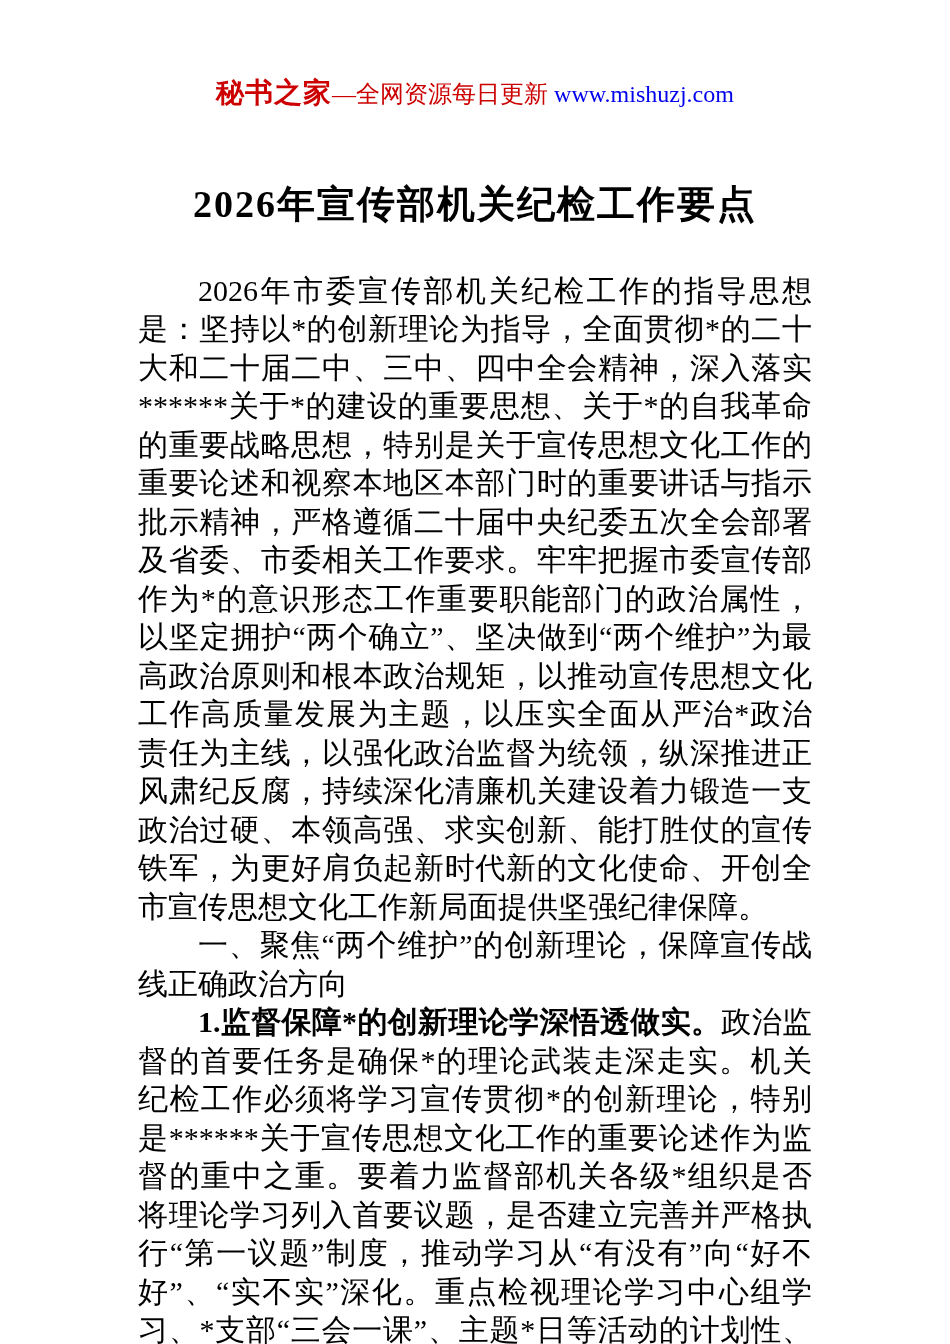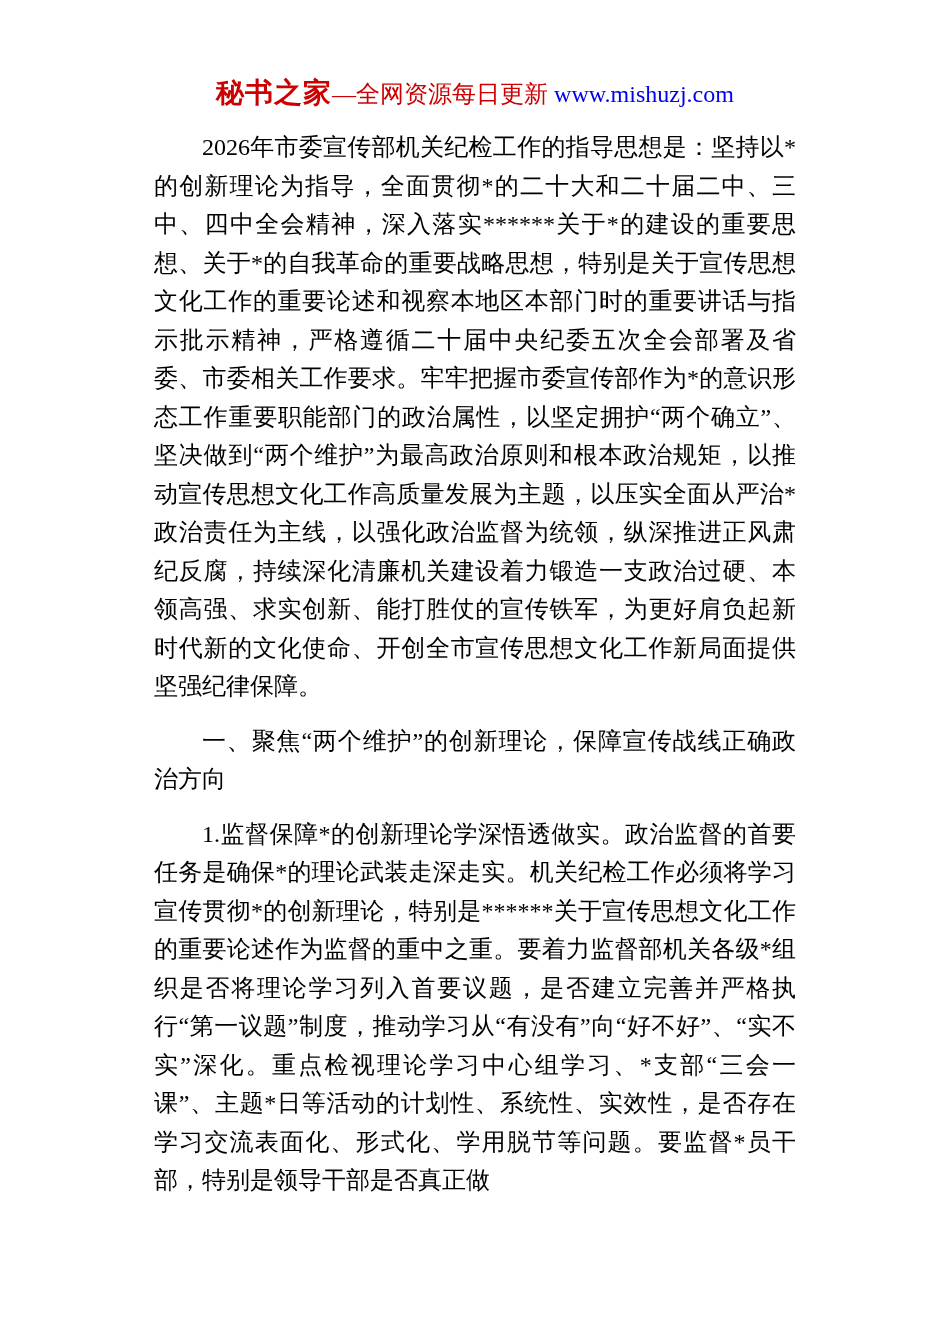--- a/index.html
+++ b/index.html
@@ -40,41 +40,42 @@
   }
   h1.doc-title {
     text-align: center;
     font-size: 38px;
     font-weight: bold;
     letter-spacing: 2px;
     margin: 70px 0 44px 0;
     line-height: 1.2;
   }
   .doc-body p {
-    font-size: 24px;
+    font-size: 30px;
     line-height: 38.5px;
     text-align: justify;
     text-justify: inter-ideograph;
     text-indent: 2em;
-    margin: 16px;
+    margin: 0;
     word-break: break-all;
   }
   .doc-body .lead-bold {
-    font-weight: normal;
+    font-weight: bold;
   }
 </style>
 </head>
 <body>
 
 <div class="page">
 
   <div class="doc-header">
     <span class="site-name">秘书之家</span><span class="tagline">—全网资源每日更新 </span><span class="url">www.mishuzj.com</span>
   </div>
 
+  <h1 class="doc-title">2026年宣传部机关纪检工作要点</h1>
 
   <div class="doc-body">
     <p>2026年市委宣传部机关纪检工作的指导思想是：坚持以*的创新理论为指导，全面贯彻*的二十大和二十届二中、三中、四中全会精神，深入落实******关于*的建设的重要思想、关于*的自我革命的重要战略思想，特别是关于宣传思想文化工作的重要论述和视察本地区本部门时的重要讲话与指示批示精神，严格遵循二十届中央纪委五次全会部署及省委、市委相关工作要求。牢牢把握市委宣传部作为*的意识形态工作重要职能部门的政治属性，以坚定拥护“两个确立”、坚决做到“两个维护”为最高政治原则和根本政治规矩，以推动宣传思想文化工作高质量发展为主题，以压实全面从严治*政治责任为主线，以强化政治监督为统领，纵深推进正风肃纪反腐，持续深化清廉机关建设着力锻造一支政治过硬、本领高强、求实创新、能打胜仗的宣传铁军，为更好肩负起新时代新的文化使命、开创全市宣传思想文化工作新局面提供坚强纪律保障。</p>
     <p>一、聚焦“两个维护”的创新理论，保障宣传战线正确政治方向</p>
     <p><span class="lead-bold">1.监督保障*的创新理论学深悟透做实。</span><span>政治监督的首要任务是确保*的理论武装走深走实。机关纪检工作必须将学习宣传贯彻*的创新理论，特别是******关于宣传思想文化工作的重要论述作为监督的重中之重。要着力监督部机关各级*组织是否将理论学习列入首要议题，是否建立完善并严格执行“第一议题”制度，推动学习从“有没有”向“好不好”、“实不实”深化。重点检视理论学习中心组学习、*支部“三会一课”、主题*日等活动的计划性、系统性、实效性，是否存在学习交流表面化、形式化、学用脱节等问题。要监督*员干部，特别是领导干部是否真正做</span></p>
   </div>
 
 </div>
 
 </body></html>

